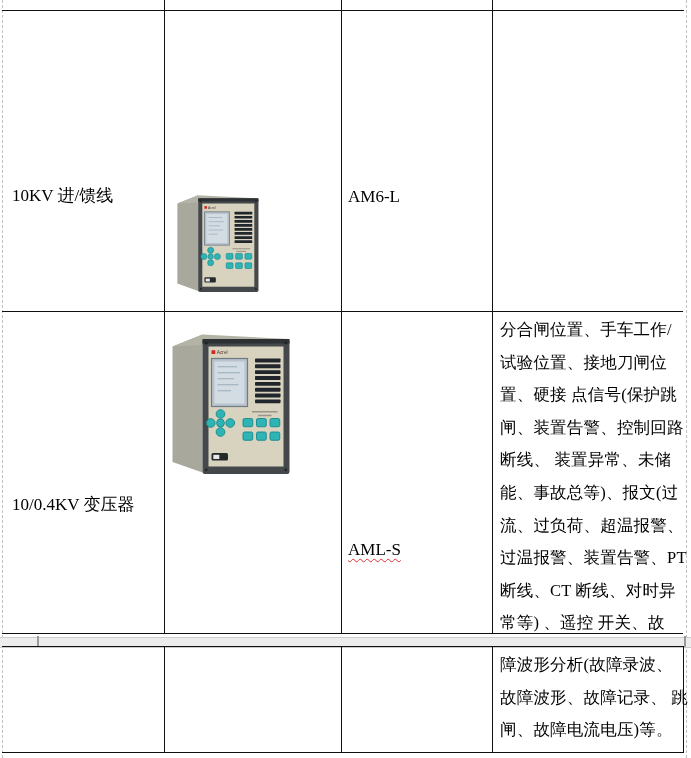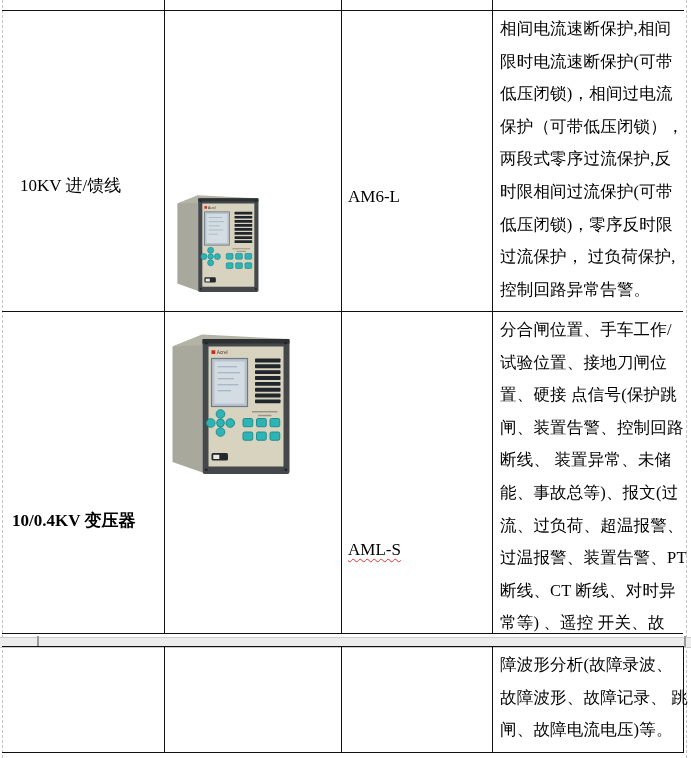--- a/index.html
+++ b/index.html
@@ -48,41 +48,32 @@
   <div class="pb-tick" style="left:37px;"></div>
   <div class="pb-tick" style="left:684px;"></div>
 
   <div class="hline" style="left:2px;top:646px;width:682px;"></div>
   <div class="hline" style="left:2px;top:752px;width:682px;"></div>
   <div class="vline" style="left:164px;top:646px;height:106px;"></div>
   <div class="vline" style="left:341px;top:646px;height:106px;"></div>
   <div class="vline" style="left:492px;top:646px;height:106px;"></div>
   <div class="vline" style="left:683px;top:646px;height:106px;"></div>
 
-  <div class="celltext" style="left:12px;top:176px;margin-left:8px;">10KV 进/馈线</div>
+  <div class="celltext" style="left:12px;top:186px;">10KV 进/馈线</div>
 
   <div class="device" style="left:176px;top:190px;width:88px;height:104px;">
     <svg viewBox="0 0 84 100">
       <use href="#relay-symbol"></use>
     </svg>
   </div>
 
   <div class="celltext" style="left:348px;top:187px;font-family:Liberation Serif, serif;">AM6-L</div>
 
-  <div class="desc" style="top:13px;">相间电流速断保护,相间
-限时电流速断保护(可带
-低压闭锁)，相间过电流
-保护（可带低压闭锁），
-两段式零序过流保护,反
-时限相间过流保护(可带
-低压闭锁)，零序反时限
-过流保护， 过负荷保护,
-控制回路异常告警。</div>
 
-  <div class="celltext" style="left:12px;top:511px;font-weight:bold;">10/0.4KV 变压器</div>
+  <div class="celltext" style="left:12px;top:495px;">10/0.4KV 变压器</div>
 
   <div class="device" style="left:171px;top:327px;width:126px;height:150px;">
     <svg viewBox="0 0 84 100">
       <use href="#relay-symbol"></use>
     </svg>
   </div>
 
   <div class="celltext model-misspelled" style="left:348px;top:500px;margin-top:40px;">AML-S</div>
 
   <div class="desc" style="top:314px;">分合闸位置、手车工作/

